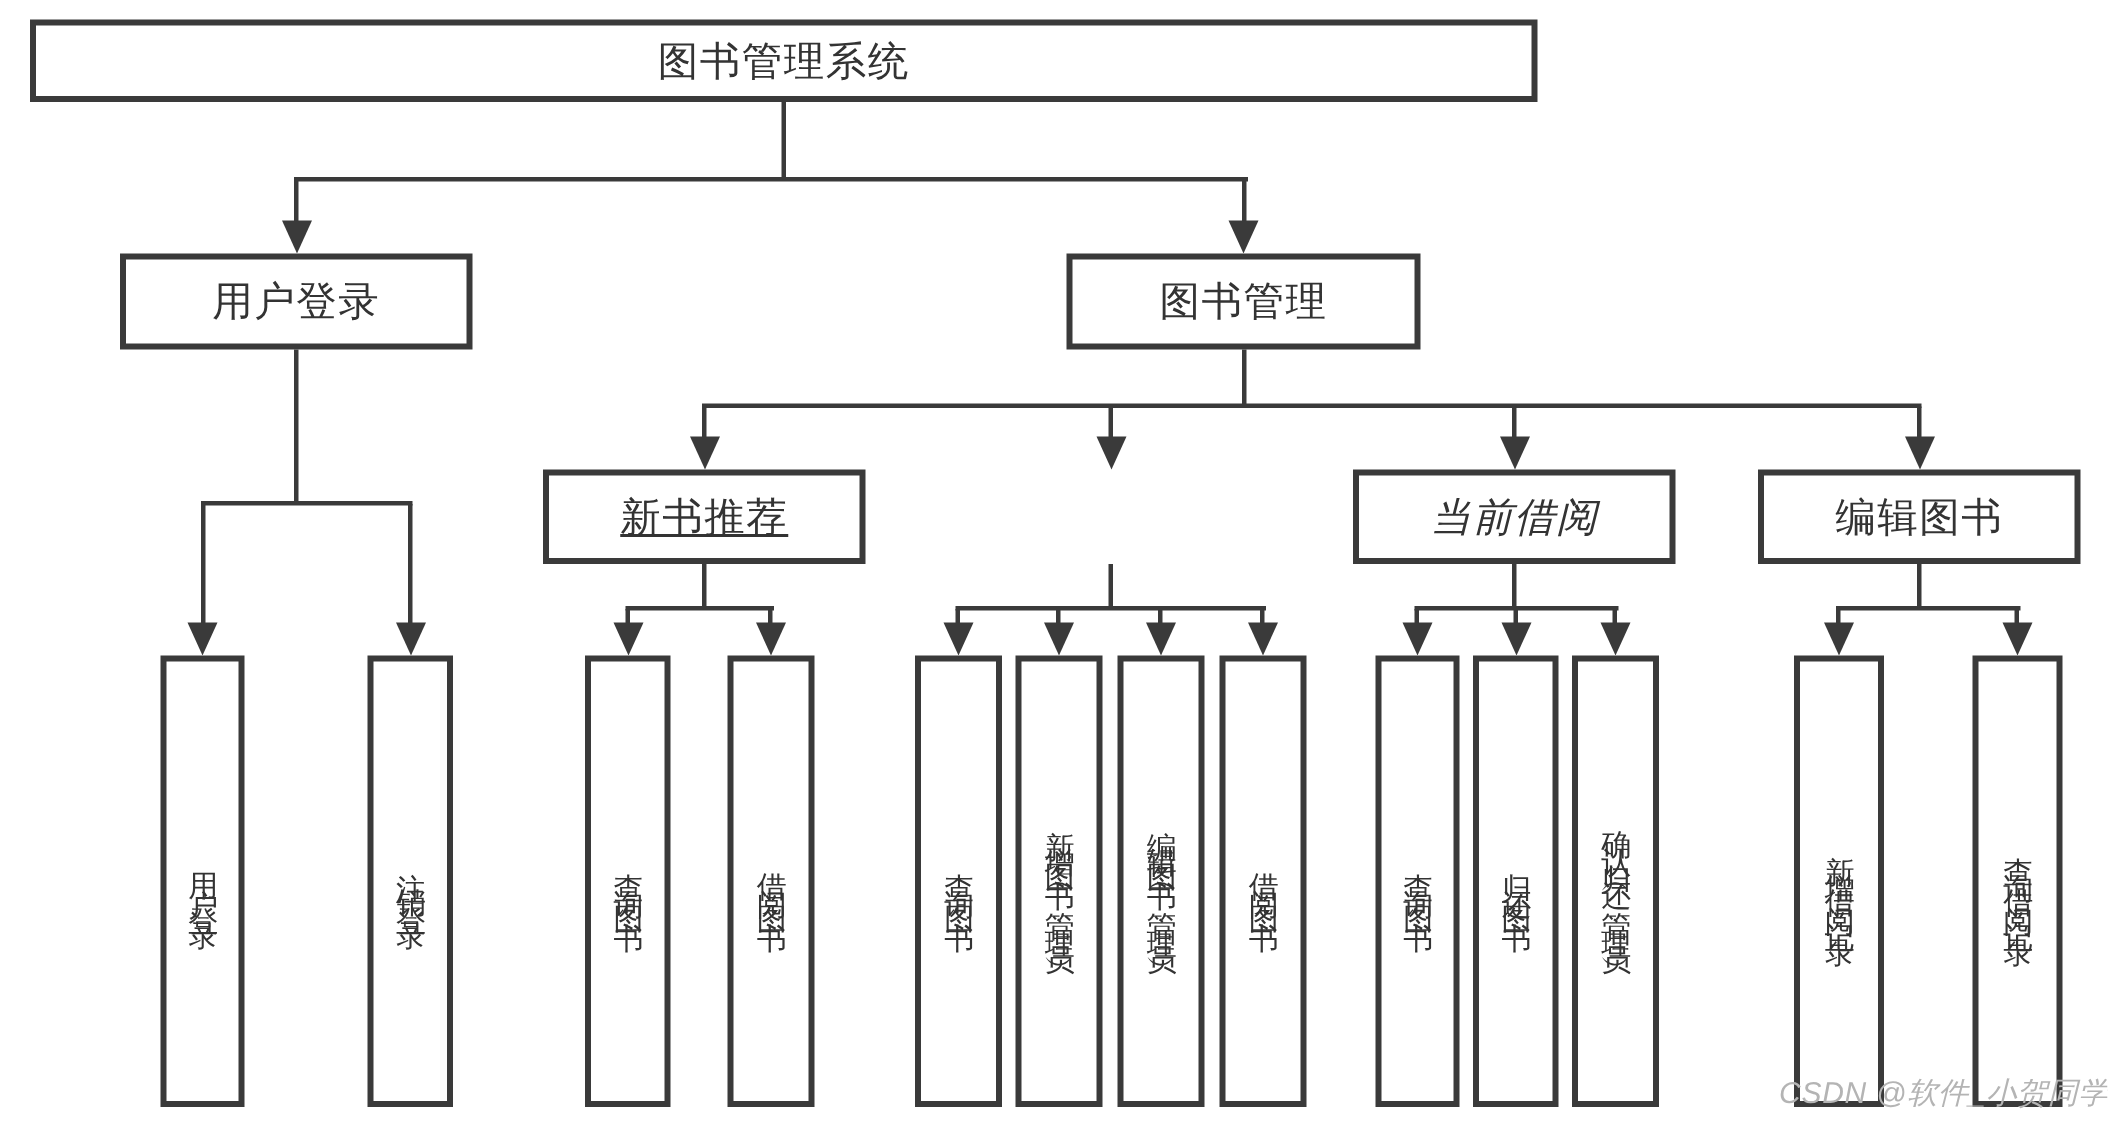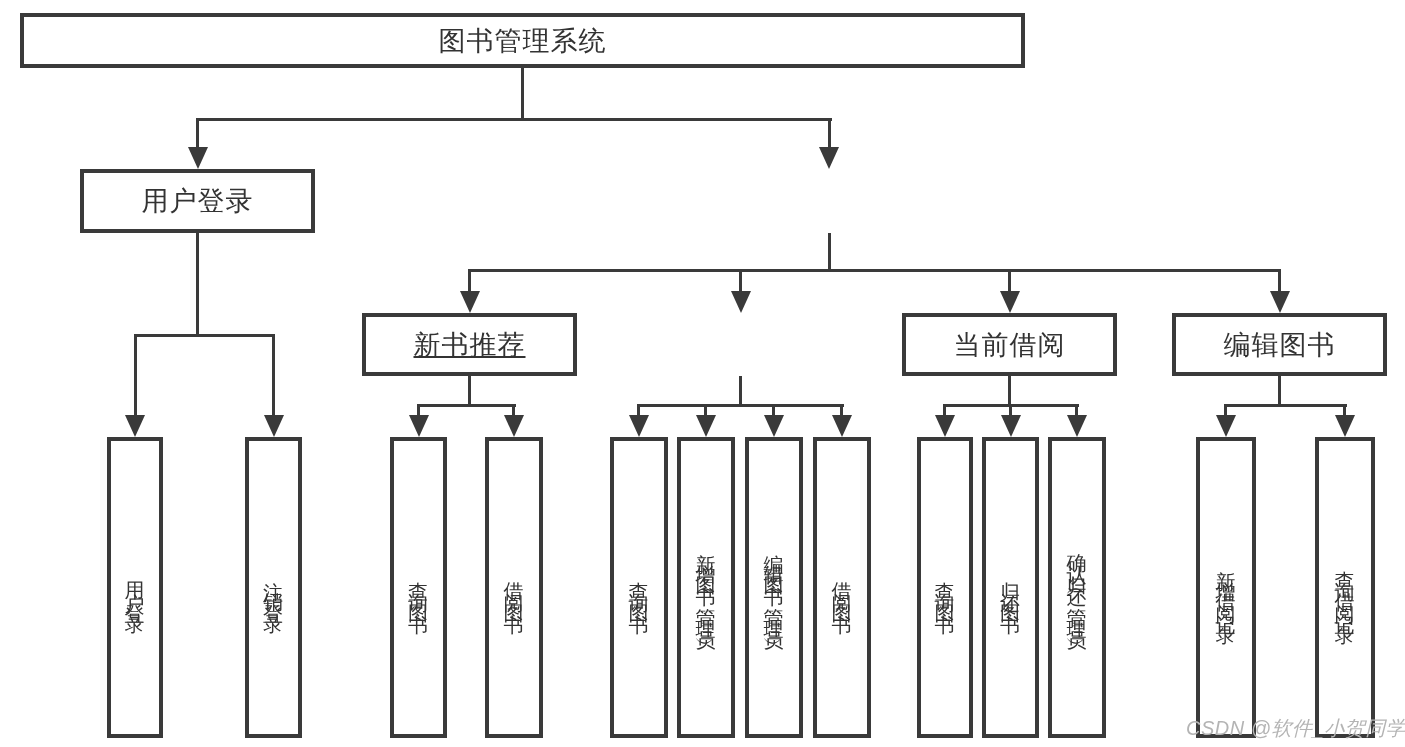--- a/index.html
+++ b/index.html
@@ -63,20 +63,23 @@
   <div class="line" style="left:521px; top:68px; width:3px; height:51px;"></div>
   <div class="line" style="left:196px; top:118px; width:636px; height:3px;"></div>
   <div class="line" style="left:196px; top:120px; width:3px; height:29px;"></div>
   <div class="arrow" style="left:188px; top:147px;"></div>
   <div class="line" style="left:828px; top:120px; width:3px; height:29px;"></div>
   <div class="arrow" style="left:819px; top:147px;"></div>
 
   <div class="box" style="left:80px; top:169px; width:235px; height:64px;">
     <span class="h-label">用户登录</span>
   </div>
+  <div class="box" style="left:711px; top:169px; width:236px; height:64px;">
+    <span class="h-label">图书管理</span>
+  </div>
 
   <div class="line" style="left:196px; top:233px; width:3px; height:103px;"></div>
   <div class="line" style="left:134px; top:334px; width:141px; height:3px;"></div>
   <div class="line" style="left:134px; top:336px; width:3px; height:80px;"></div>
   <div class="arrow" style="left:125px; top:415px;"></div>
   <div class="line" style="left:272px; top:336px; width:3px; height:80px;"></div>
   <div class="arrow" style="left:264px; top:415px;"></div>
 
   <div class="line" style="left:828px; top:233px; width:3px; height:38px;"></div>
   <div class="line" style="left:468px; top:269px; width:813px; height:3px;"></div>
@@ -85,21 +88,21 @@
   <div class="line" style="left:739px; top:271px; width:3px; height:22px;"></div>
   <div class="arrow" style="left:731px; top:291px;"></div>
   <div class="line" style="left:1008px; top:271px; width:3px; height:22px;"></div>
   <div class="arrow" style="left:1000px; top:291px;"></div>
   <div class="line" style="left:1278px; top:271px; width:3px; height:22px;"></div>
   <div class="arrow" style="left:1270px; top:291px;"></div>
 
   <div class="box" style="left:362px; top:313px; width:215px; height:63px;text-decoration:underline;">
     <span class="h-label">新书推荐</span>
   </div>
-  <div class="box" style="left:902px; top:313px; width:215px; height:63px;">
+  <div class="box" style="left:902px; top:313px; width:215px; height:63px;font-style:italic;">
     <span class="h-label">当前借阅</span>
   </div>
   <div class="box" style="left:1172px; top:313px; width:215px; height:63px;">
     <span class="h-label">编辑图书</span>
   </div>
 
   <div class="line" style="left:468px; top:376px; width:3px; height:30px;"></div>
   <div class="line" style="left:417px; top:404px; width:99px; height:3px;"></div>
   <div class="line" style="left:417px; top:406px; width:3px; height:11px;"></div>
   <div class="arrow" style="left:409px; top:415px;"></div>

